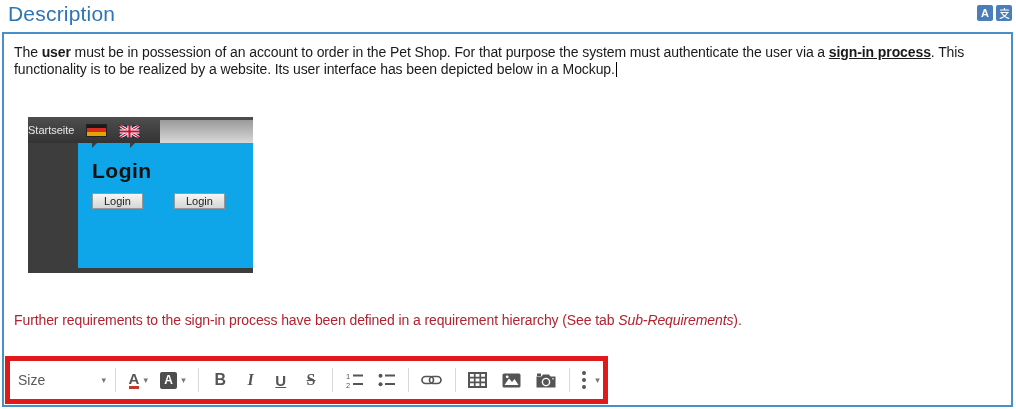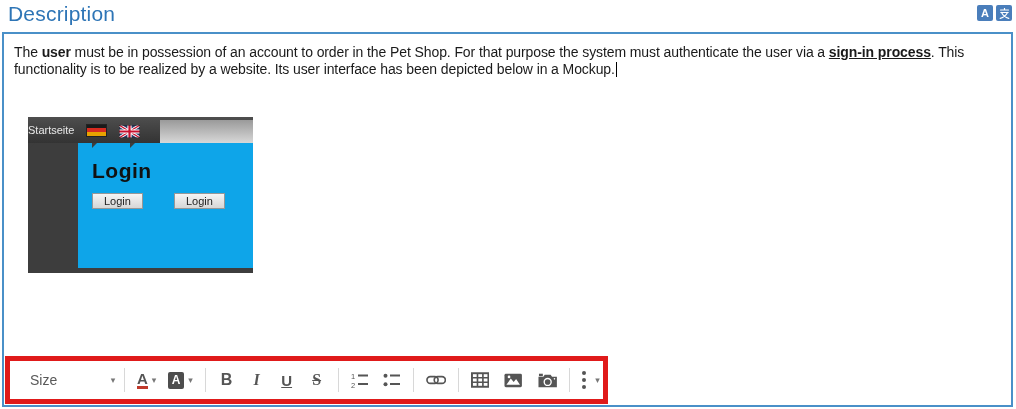--- a/index.html
+++ b/index.html
@@ -77,21 +77,21 @@
     font-size:11px; color:#222; padding:1px 11px;
     background:linear-gradient(#f5f5f5,#d6d6d6); border:1px solid #979797;
   }
   .m-btn + .m-btn { margin-left:31px; }
   
   .toolbar-annotation {
     position:absolute; left:1px; bottom:1px; width:603px; height:48px;
     border:5px solid #E01A1A; background:#fff;
   }
   .toolbar {
-    position:absolute; inset:0; display:flex; align-items:center; padding-left:20px;
+    position:absolute; inset:0; display:flex; align-items:center; padding-left:8px;
     color:#555;
     justify-content:space-between;
   }
   .tb-sep { width:1px; height:24px; background:#d8d8d8; margin:0 9px; }
   .tb-btn {
     display:flex; align-items:center; justify-content:center;
     min-width:24px; height:28px; padding:0 3px; cursor:pointer; color:#555;
   }
   .tb-combo {
     display:flex; align-items:center; justify-content:space-between;
@@ -157,20 +157,21 @@
         <span class="m-tri" style="left:102px;"></span>
         <div class="m-content">
           <div class="m-heading">Login</div>
           <div class="m-btnrow">
             <span class="m-btn">Login</span>
             <span class="m-btn">Login</span>
           </div>
         </div>
       </div>
 
+      <p class="note"><span>Further requirements to the sign-in process have been defined in a requirement hierarchy (See tab </span><i>Sub-Requirements</i><span>).</span></p>
     </div>
 
     <div class="toolbar-annotation">
       <div class="toolbar">
 
         <div class="tb-combo">
           <span>Size</span>
           <span class="caret-down">▾</span>
         </div>
 

